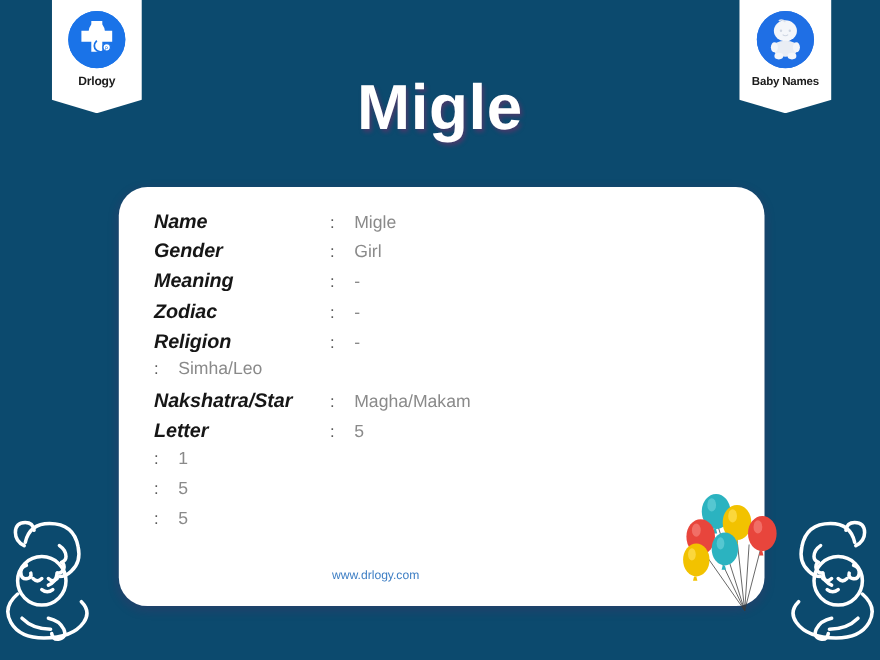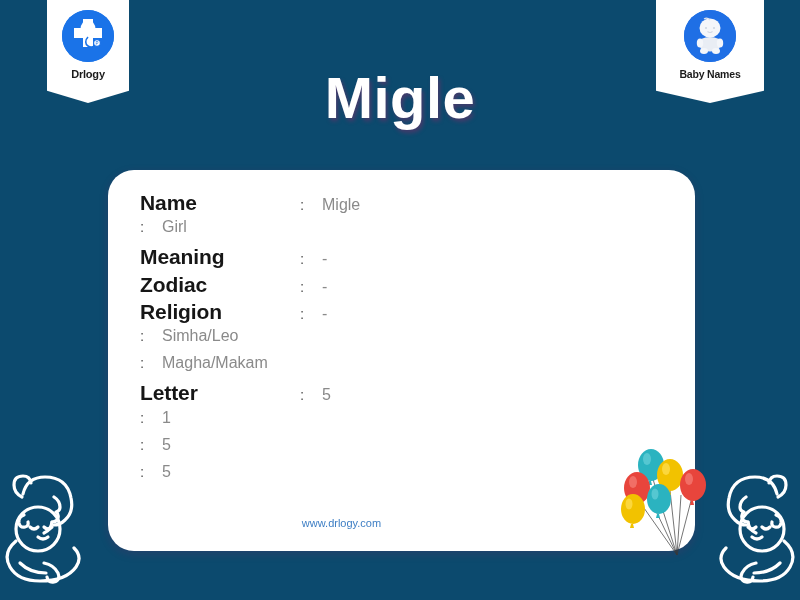--- a/index.html
+++ b/index.html
@@ -22,21 +22,21 @@
     width: 82px;
     background: #ffffff;
     filter: drop-shadow(1px 3px 3px rgba(0,0,0,0.18));
     -webkit-clip-path: polygon(0 0, 100% 0, 100% 88%, 50% 100%, 0 88%);
     clip-path: polygon(0 0, 100% 0, 100% 88%, 50% 100%, 0 88%);
     padding: 8px 0 16px 0;
     text-align: center;
     height: 103px;
   }
   .badge-left  { left: 47px; }
-  .badge-right { left: 656px; width: 108px; }
+  .badge-right { left: 672px; width: 84px; }
 
   .badge-circle {
     width: 52px; height: 52px;
     border-radius: 50%;
     background: #1a73e8;
     margin: 2px auto 0 auto;
     position: relative;
   }
   .badge-right .badge-circle { background: #1f6fe5; }
 
@@ -77,24 +77,25 @@
     left: 32px; top: 21px;
     width: 400px;
   }
   .row {
     display: flex;
     align-items: baseline;
     height: 27.2px;
   }
   .row .label {
     width: 160px;
-    font-size: 21px;
+    font-size: 18px;
     font-weight: bold;
     color: #161616;
     letter-spacing: -0.1px;
+    font-style: italic;
   }
   .row .colon {
     width: 22px;
     font-size: 15px;
     color: #5a5a5a;
   }
   .row .value {
     font-size: 16px;
     color: #8a8a8a;
     font-weight: normal;
@@ -167,20 +168,21 @@
 
     <div class="rows">
 
       <div class="row">
         <span class="label">Name</span>
         <span class="colon">:</span>
         <span class="value">Migle</span>
       </div>
 
       <div class="row">
+        <span class="label">Gender</span>
         <span class="colon">:</span>
         <span class="value">Girl</span>
       </div>
 
       <div class="row">
         <span class="label">Meaning</span>
         <span class="colon">:</span>
         <span class="value">-</span>
       </div>
 
@@ -195,20 +197,21 @@
         <span class="colon">:</span>
         <span class="value">-</span>
       </div>
 
       <div class="row">
         <span class="colon">:</span>
         <span class="value">Simha/Leo</span>
       </div>
 
       <div class="row">
+        <span class="label">Nakshatra/Star</span>
         <span class="colon">:</span>
         <span class="value">Magha/Makam</span>
       </div>
 
       <div class="row">
         <span class="label">Letter</span>
         <span class="colon">:</span>
         <span class="value">5</span>
       </div>
 

